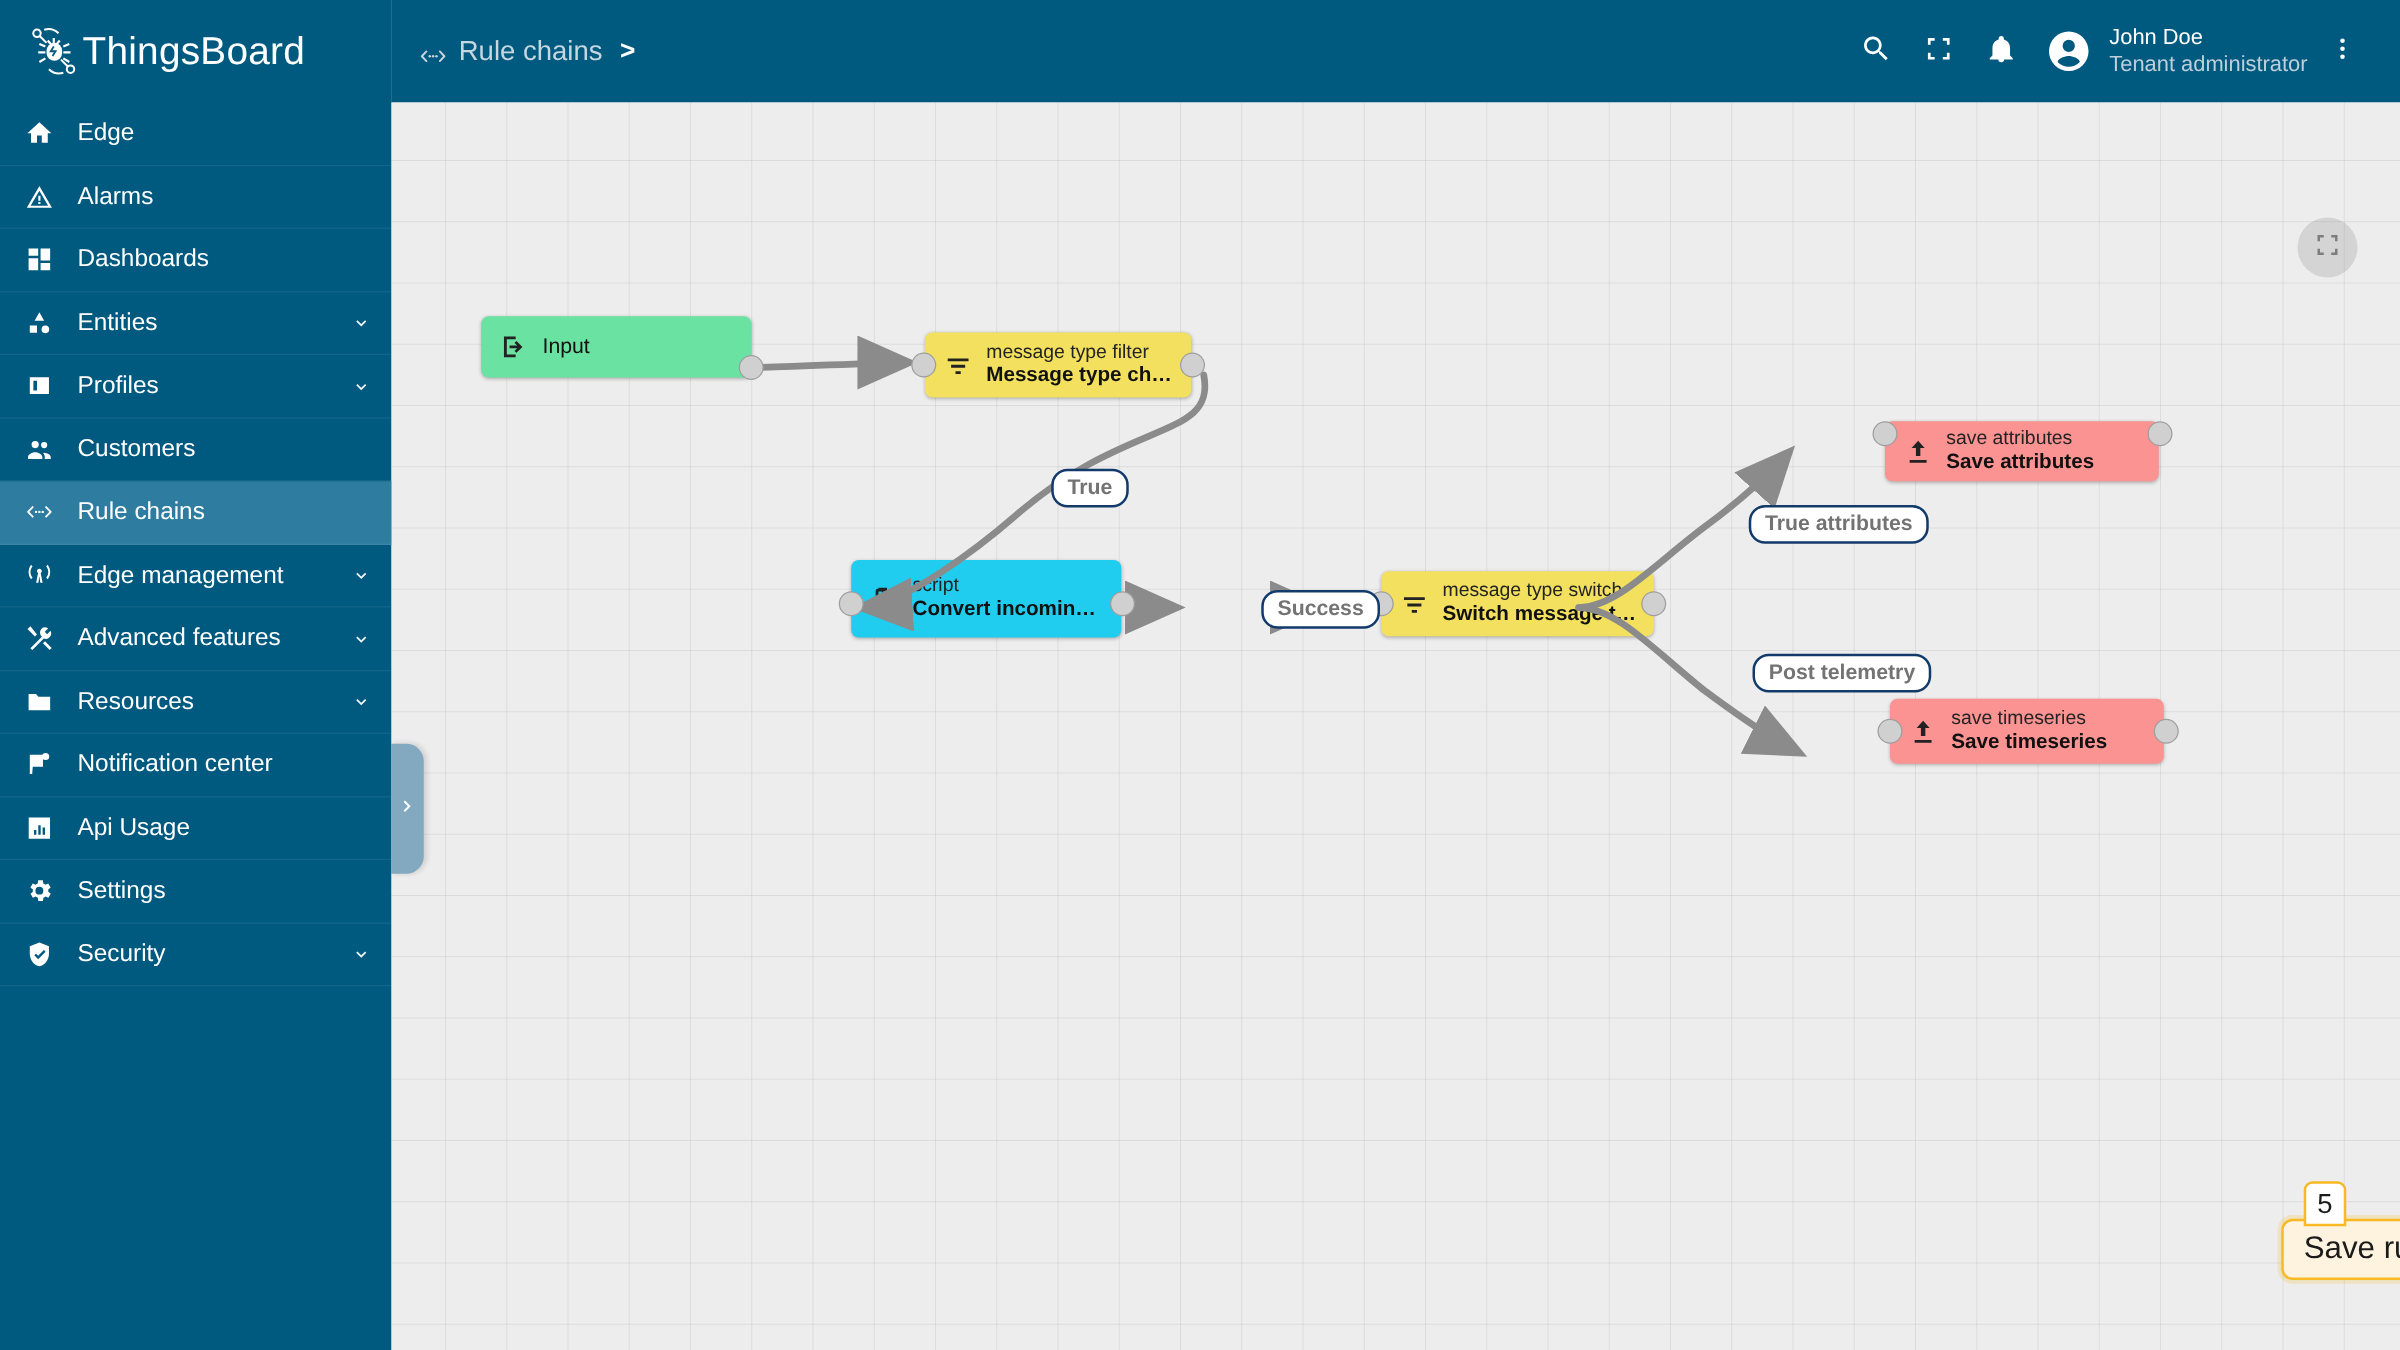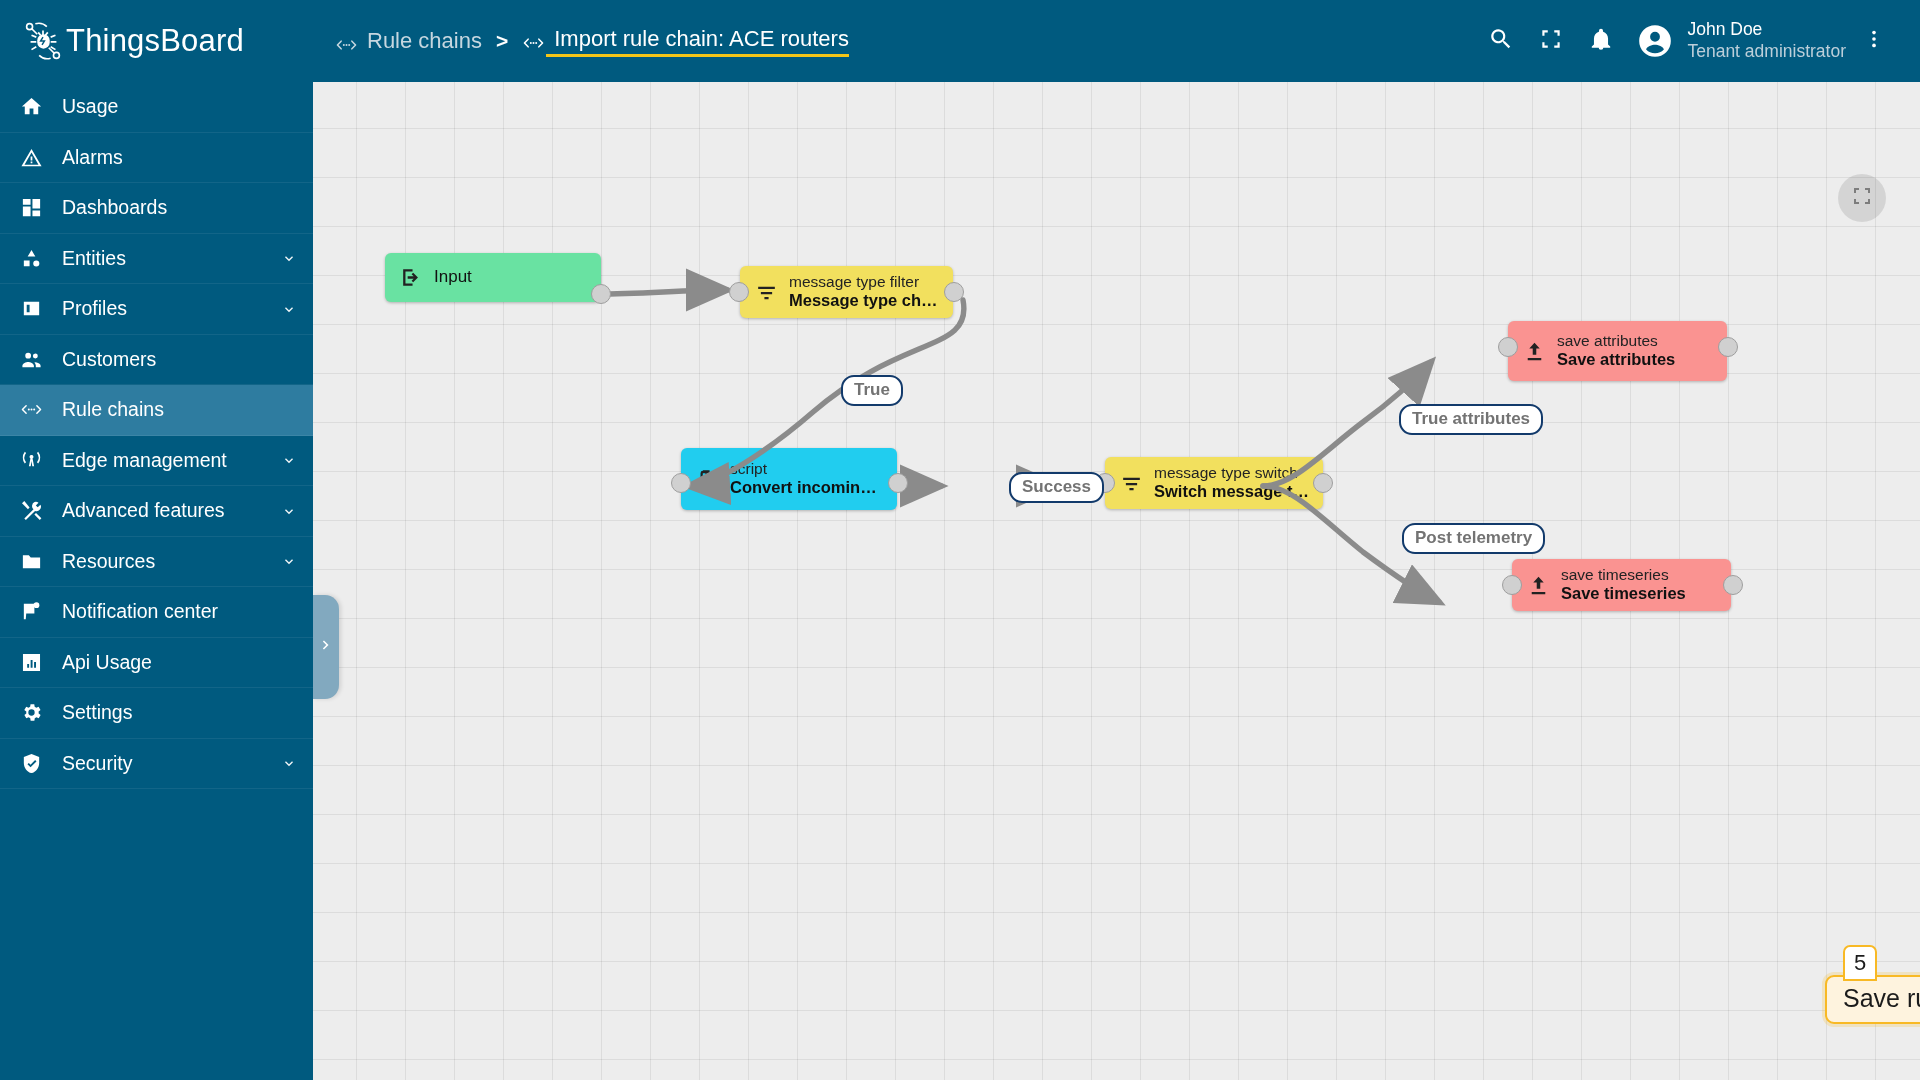--- a/index.html
+++ b/index.html
@@ -194,21 +194,21 @@
     </div>
 
     <nav class="nav">
 
       <div class="nav-item">
         <span class="nav-icon">
             <svg viewBox="0 0 24 24">
               <path d="M10 20v-6h4v6h5v-8h3L12 3 2 12h3v8z"></path>
             </svg>
           </span>
-        <span class="nav-label">Usage</span>
+        <span class="nav-label">Edge</span>
       </div>
 
       <div class="nav-item">
         <span class="nav-icon">
             <svg viewBox="0 0 24 24">
               <path d="M12 3 1.5 21h21L12 3zm0 3.8L19.3 19.5H4.7L12 6.8zM11.1 11h1.8v4.2h-1.8V11zm0 5.2h1.8V18h-1.8v-1.8z"></path>
             </svg>
           </span>
         <span class="nav-label">Alarms</span>
       </div>
@@ -367,36 +367,20 @@
                 <g fill="#C6D7E0">
                   <circle cx="11.5" cy="9" r="1.3"></circle>
                   <circle cx="15" cy="9" r="1.3"></circle>
                   <circle cx="18.5" cy="9" r="1.3"></circle>
                 </g>
               </svg>
           </span>
           <span>Rule chains</span>
         </span>
         <span class="crumb-sep">&gt;</span>
-        <span class="crumb current">
-          <span class="crumb-icon">
-            <svg viewBox="0 0 30 18">
-                <g fill="none" stroke="#ffffff" stroke-width="2" stroke-linecap="round" stroke-linejoin="round">
-                  <path d="M8 4 3.2 9 8 14"></path>
-                  <path d="M22 4l4.8 5L22 14"></path>
-                </g>
-                <g fill="#ffffff">
-                  <circle cx="11.5" cy="9" r="1.3"></circle>
-                  <circle cx="15" cy="9" r="1.3"></circle>
-                  <circle cx="18.5" cy="9" r="1.3"></circle>
-                </g>
-              </svg>
-          </span>
-          <span>Import rule chain: ACE routers</span>
-        </span>
       </div>
 
       <div class="topbar-actions">
         <div class="tb-icon-btn">
           <span><svg viewBox="0 0 24 24">
                 <path d="M15.5 14h-.8l-.3-.3a6.5 6.5 0 1 0-.7.7l.3.3v.8l5 5 1.5-1.5-5-5zm-6 0a4.5 4.5 0 1 1 0-9 4.5 4.5 0 0 1 0 9z"></path>
               </svg></span>
         </div>
         <div class="tb-icon-btn">
           <span><svg viewBox="0 0 24 24">
@@ -504,21 +488,21 @@
             </svg>
           </span>
         <span class="node-texts">
           <span class="node-type">message type switch</span>
           <span class="node-name">Switch message type</span>
         </span>
       </div>
       <span class="port" style="left:782px; top:391px;"></span>
       <span class="port" style="left:1000px; top:391px;"></span>
 
-      <div class="node red" style="left:1195px; top:239px; width:219px; height:60px;">
+      <div class="node red" style="left:1195px; top:255px; width:219px; height:48px;">
         <span class="node-icon">
             <svg viewBox="0 0 24 24">
               <path d="M12 3.5 17 9h-3.3v6.2h-3.4V9H7l5-5.5zM5.5 18.2h13v2.2h-13v-2.2z"></path>
             </svg>
           </span>
         <span class="node-texts">
           <span class="node-type">save attributes</span>
           <span class="node-name">Save attributes</span>
         </span>
       </div>

